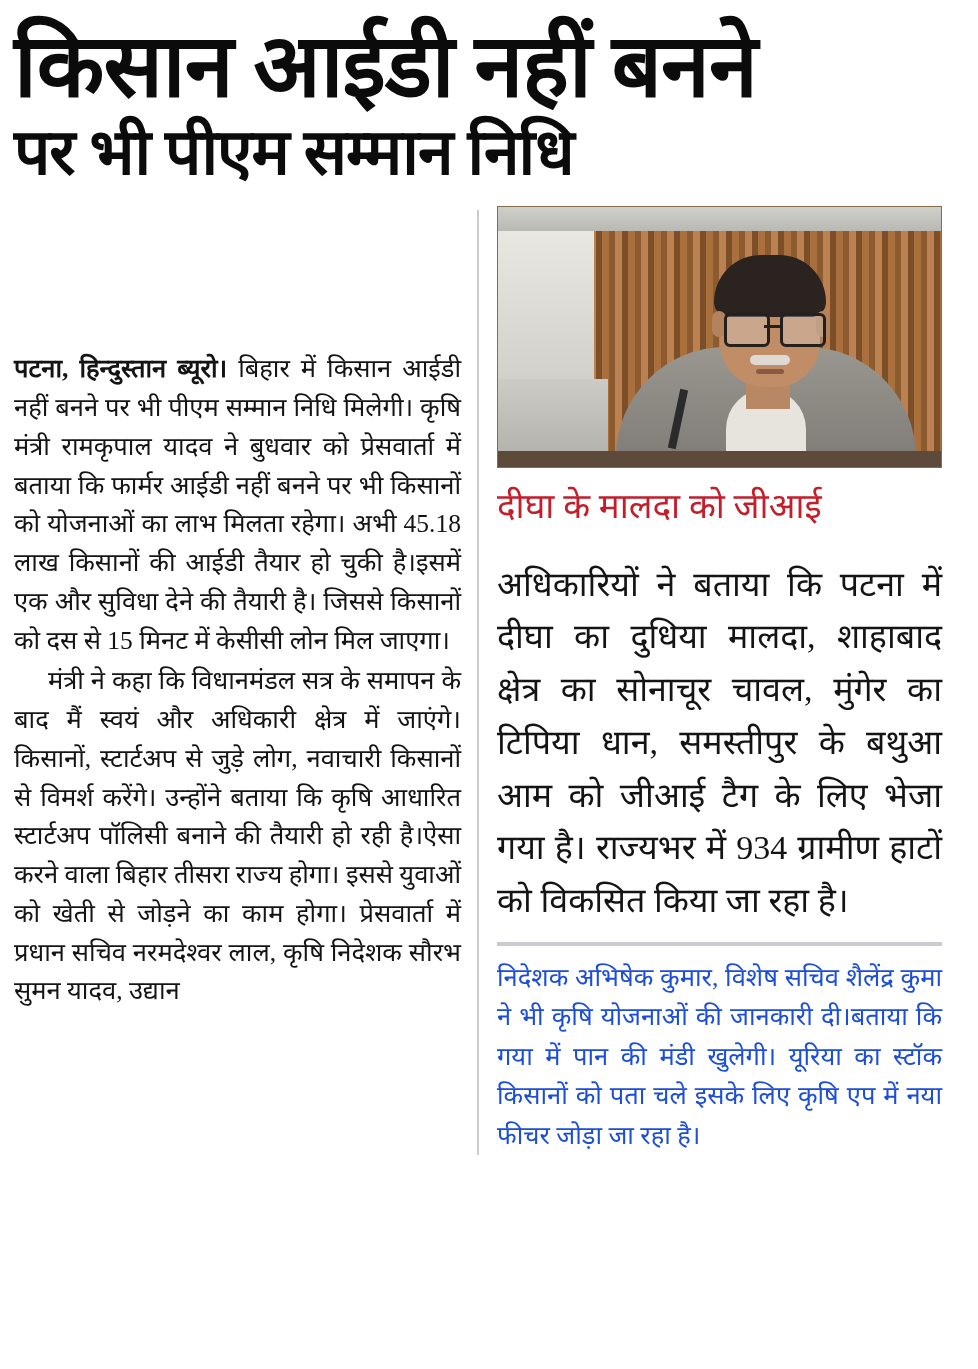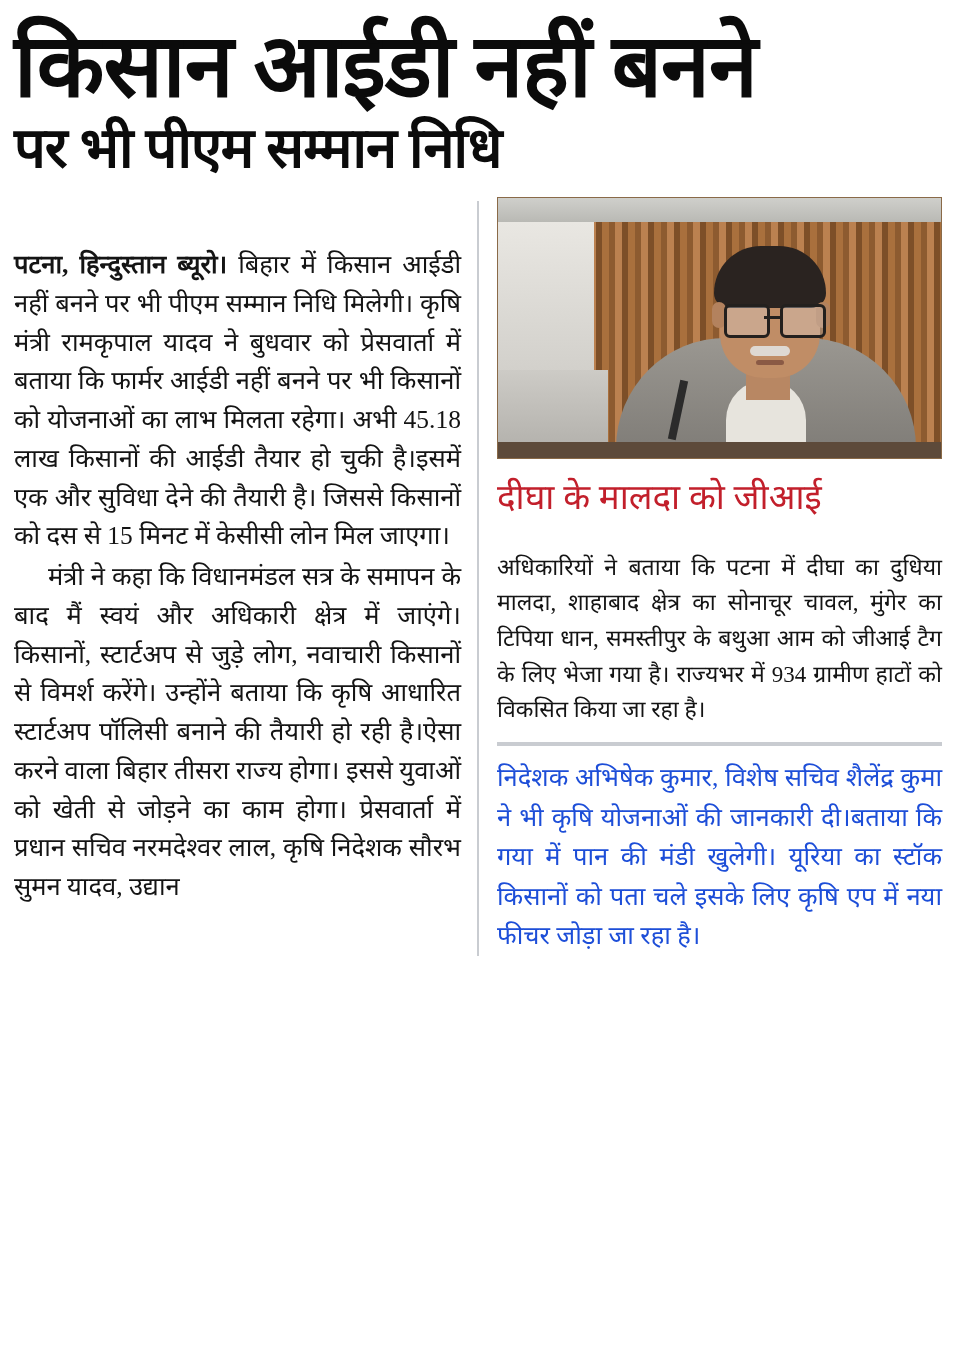--- a/index.html
+++ b/index.html
@@ -35,21 +35,21 @@
   }
   .headline .hl-line {
     display: block;
     white-space: nowrap;
   }
   .headline .hl-line.l1 {
     font-size: 88px;
     margin-top: 12px;
   }
   .headline .hl-line.l2 {
-    font-size: 56px;
+    font-size: 64px;
   }
 
   
   .content {
     display: flex;
     margin: 18px 14px 0 14px;
     align-items: center;
   }
   .col-left {
     width: 463px;
@@ -255,21 +255,21 @@
     margin-top: 16px;
     font-weight: 400;
     font-size: 35px;
     line-height: 1.3;
     color: #c21f2b;
   }
   .subhead .sh-line { display: block; white-space: nowrap; }
 
   .right-body {
     margin-top: 12px;
-    font-size: 23px;
+    font-size: 34px;
     line-height: 1.55;
     text-align: justify;
     color: #141414;
   }
   .hr-thick {
     margin: 14px 0 12px 0;
     height: 4px;
     background: #c9ccd1;
     border: 0;
   }

